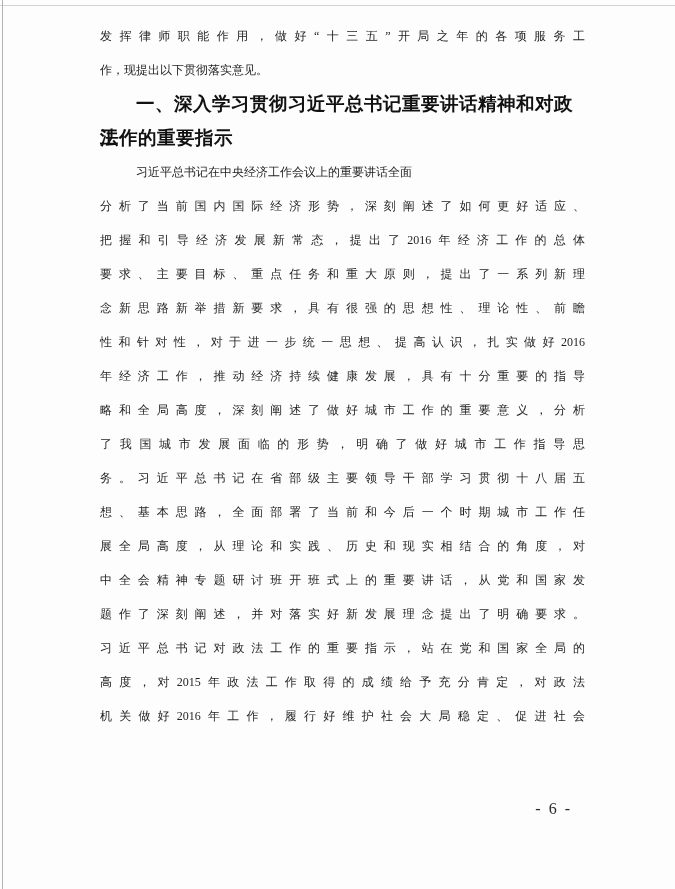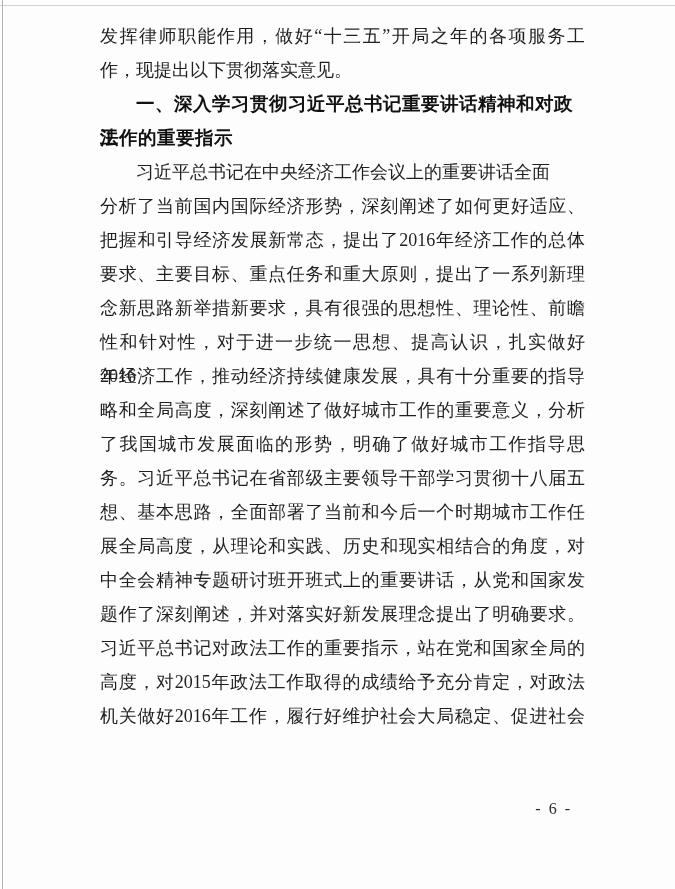--- a/index.html
+++ b/index.html
@@ -32,21 +32,21 @@
   }
   .text-block {
     position: absolute;
     left: 100px;
     top: 19px;
     width: 485px;
   }
   .ln {
     height: 34px;
     line-height: 34px;
-    font-size: 18px;
+    font-size: 12px;
     white-space: normal;
     overflow: visible;
   }
   .ln.full {
     text-align: justify;
     text-align-last: justify;
   }
   .ln.indent {
     text-indent: 36px;
   }

